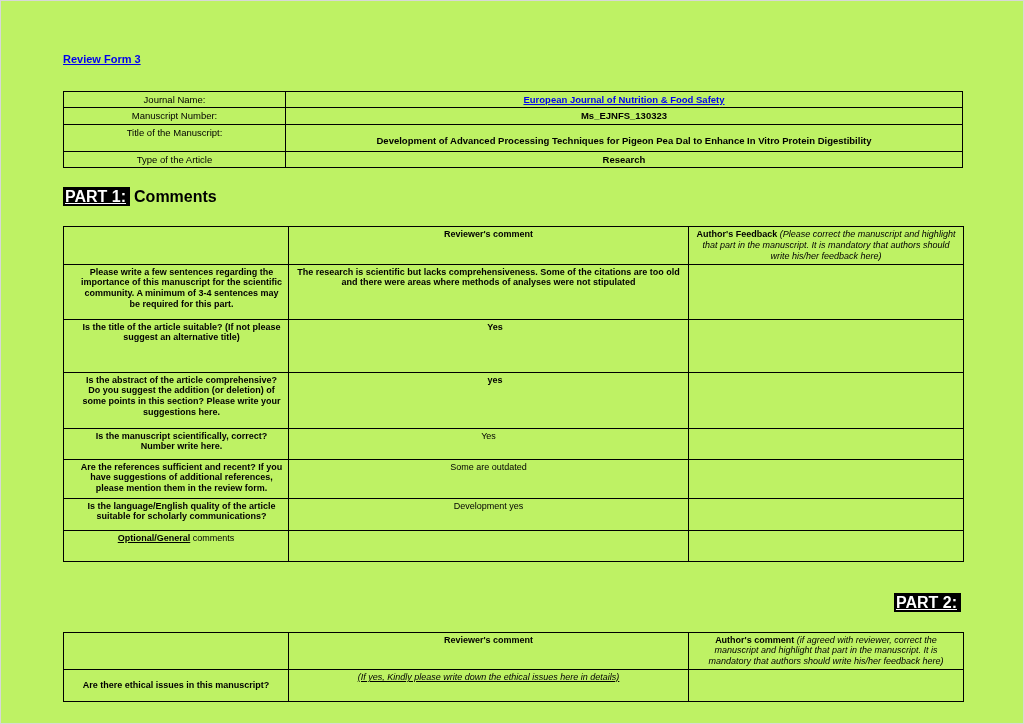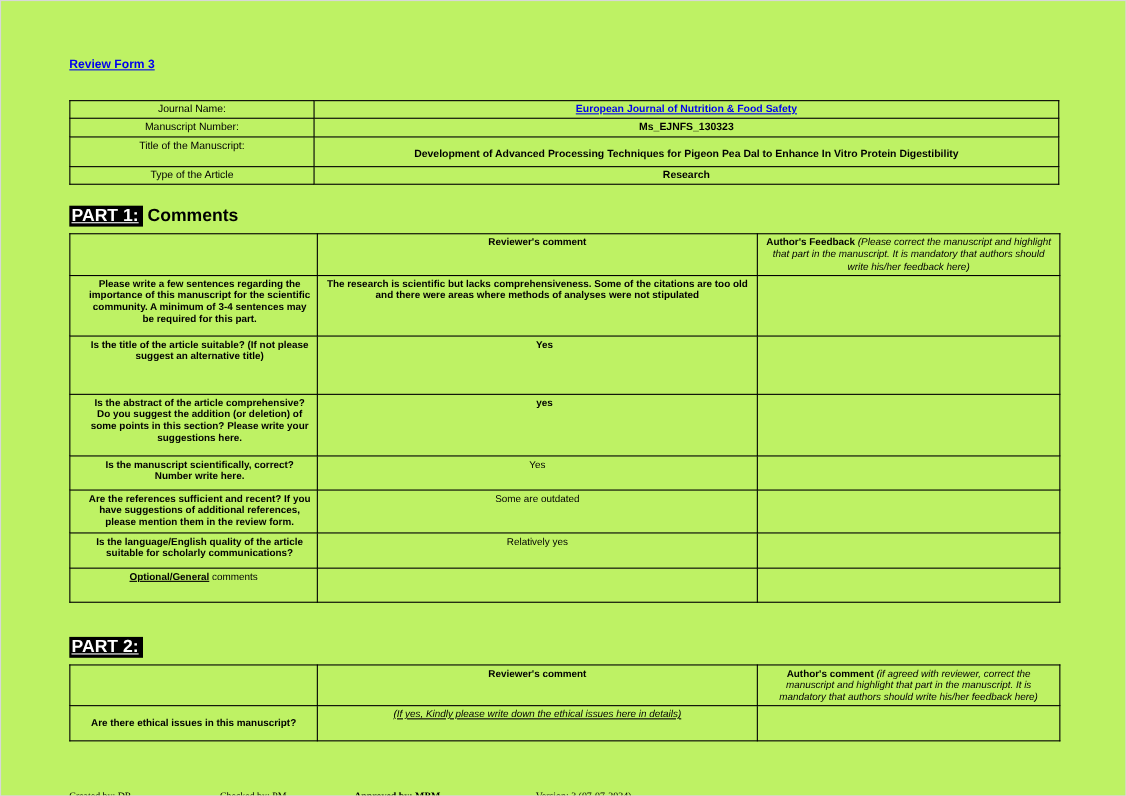--- a/index.html
+++ b/index.html
@@ -28,30 +28,30 @@
 
   .meta-table { margin-top:26px; }
   .meta-table td { font-size:9.5px; }
   .meta-table .val { font-weight:bold; }
   .title-row .lab { vertical-align:top; }
   .title-row .val { vertical-align:bottom; padding-bottom:4px; }
 
   .link { color:var(--link,#0000EE); text-decoration:underline; font-weight:bold; cursor:pointer; }
 
   .part-heading { margin-top:20px; font-size:16px; font-weight:bold; }
-  .part-heading.p2 { margin-top:32px; }
+  .part-heading.p2 { margin-top:32px;text-align:right; }
   .hl {
     background:var(--highlight_bg,#000);
     color:var(--highlight_text,#fff);
     font-weight:bold; text-decoration:underline;
     padding:1px 4px 1px 2px;
   }
   .part-heading .rest { margin-left:4px; }
 
-  .review-table { margin-top:6px; }
+  .review-table { margin-top:20px; }
   .b { font-weight:bold; }
   .i { font-style:italic; }
   .u { text-decoration:underline; }
   .q { font-weight:bold; padding-left:15px; }
   .q0 { padding-left:4px; }
   .ind { padding-left:17px; }
   .vmid { vertical-align:middle; }
 
   .footer {
     margin-top:44px; margin-left:0;
@@ -138,21 +138,21 @@
         </tr>
 
         <tr style="height:39px">
           <td class="q">Are the references sufficient and recent? If you have suggestions of additional references, please mention them in the review form.</td>
           <td>Some are outdated</td>
           <td></td>
         </tr>
 
         <tr style="height:32px">
           <td class="q">Is the language/English quality of the article suitable for scholarly communications?</td>
-          <td>Relatively yes</td>
+          <td>Development yes</td>
           <td></td>
         </tr>
 
         <tr style="height:31px">
           <td class="q0"><span class="b u">Optional/General</span><span> comments</span></td>
           <td></td>
           <td></td>
         </tr>
       </tbody>
     </table>

